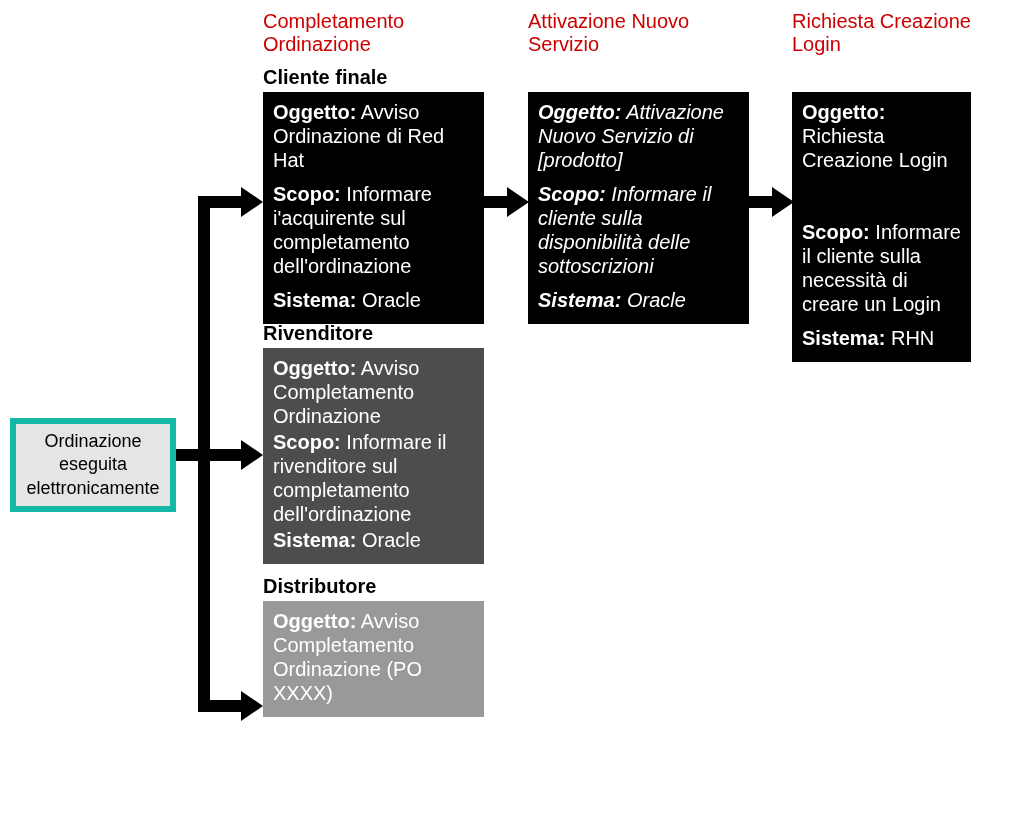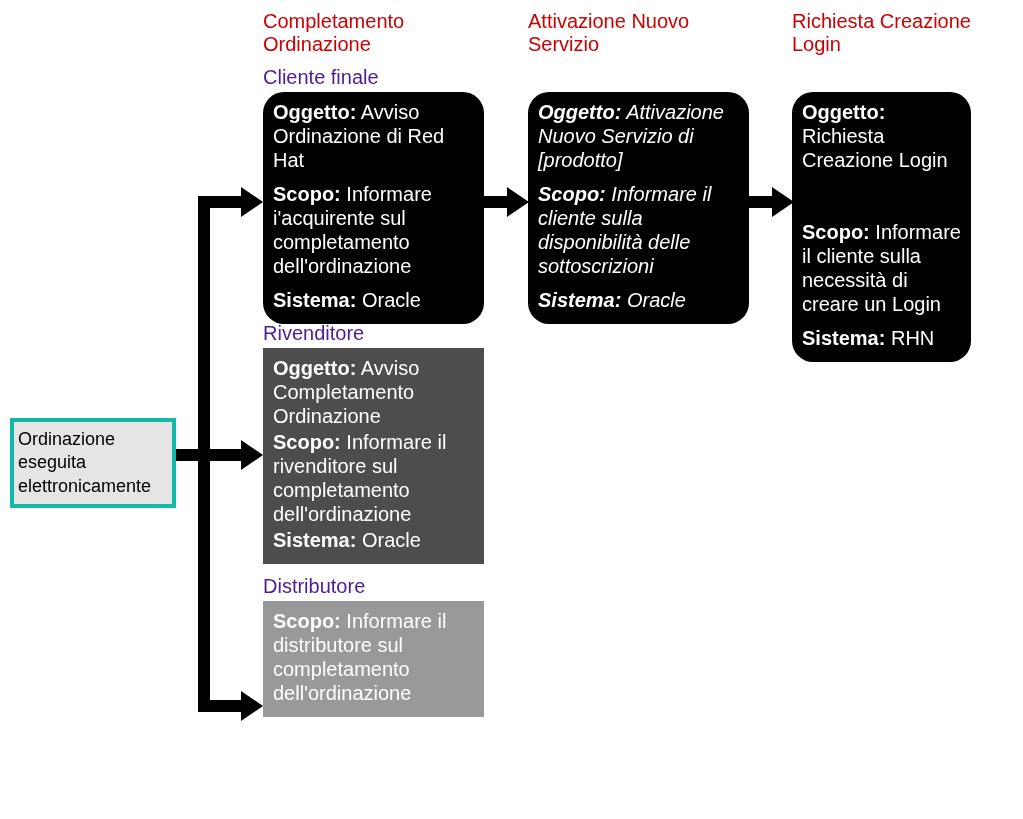--- a/index.html
+++ b/index.html
@@ -13,43 +13,44 @@
   }
   .col-header {
     position: absolute;
     font-size: 20px;
     line-height: 1.15;
     color: #cc0000;
   }
   .subheader {
     position: absolute;
     font-size: 20px;
-    font-weight: normal;
-    color: #4c1d95;
+    font-weight: bold;
+    color: #000000;
   }
   .start-box {
     position: absolute;
     background: #e5e5e5;
-    border: 4px solid #14b8a6;
+    border: 6px solid #14b8a6;
+    text-align: center;
     font-size: 18px;
     color: #000;
     padding: 6px 4px;
     line-height: 1.3;
   }
   .card {
     position: absolute;
     color: #fff;
     padding: 8px 10px 12px 10px;
     font-size: 20px;
     line-height: 1.2;
   }
   .card .seg { margin-bottom: 10px; }
   .card .seg:last-child { margin-bottom: 0; }
   .card .lab { font-weight: bold; }
-  .bg-black { background: #000; border-radius: 21px; }
+  .bg-black { background: #000; }
   .bg-gray  { background: #4d4d4d; }
   .bg-lgray { background: #999; }
   .arrow {
     position: absolute;
   }
   .arrow-shaft-h {
     position: absolute;
     background: #000;
     height: 12px;
   }
@@ -138,22 +139,22 @@
     <span>Informare il rivenditore sul completamento dell'ordinazione</span>
   </div>
   <div class="seg">
     <span class="lab">Sistema:</span>
     <span>Oracle</span>
   </div>
 </div>
 
 <div class="card bg-lgray" style="left:263px; top:601px; width:221px;">
   <div class="seg">
-    <span class="lab">Scopo:</span>
-    <span>Informare il distributore sul completamento dell'ordinazione</span>
+    <span class="lab">Oggetto:</span>
+    <span>Avviso Completamento Ordinazione (PO XXXX)</span>
   </div>
 
 </div>
 
 <div class="arrow">
   <div class="arrow-shaft-h" style="left:176px; top:449px; width:22px;"></div>
 
   <div class="arrow-shaft-v" style="left:198px; top:196px; height:510px;"></div>
 </div>
 

